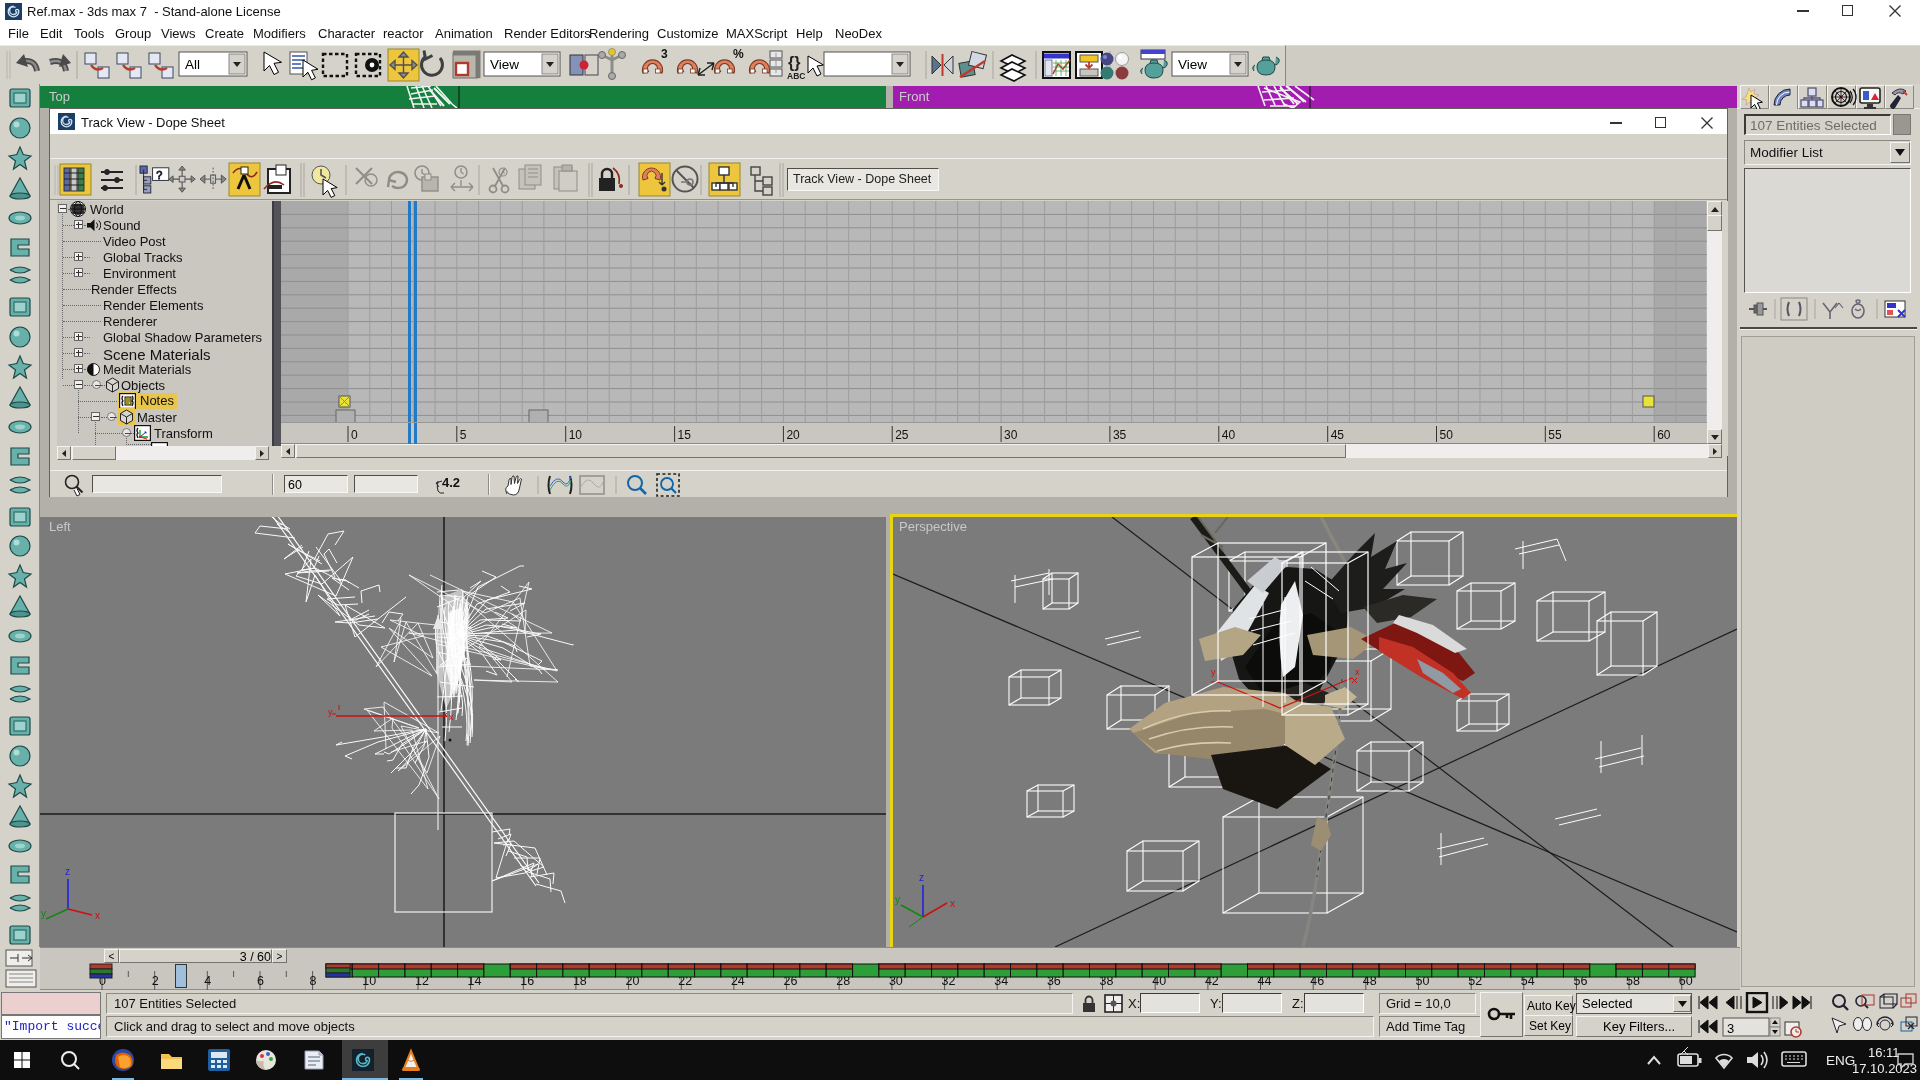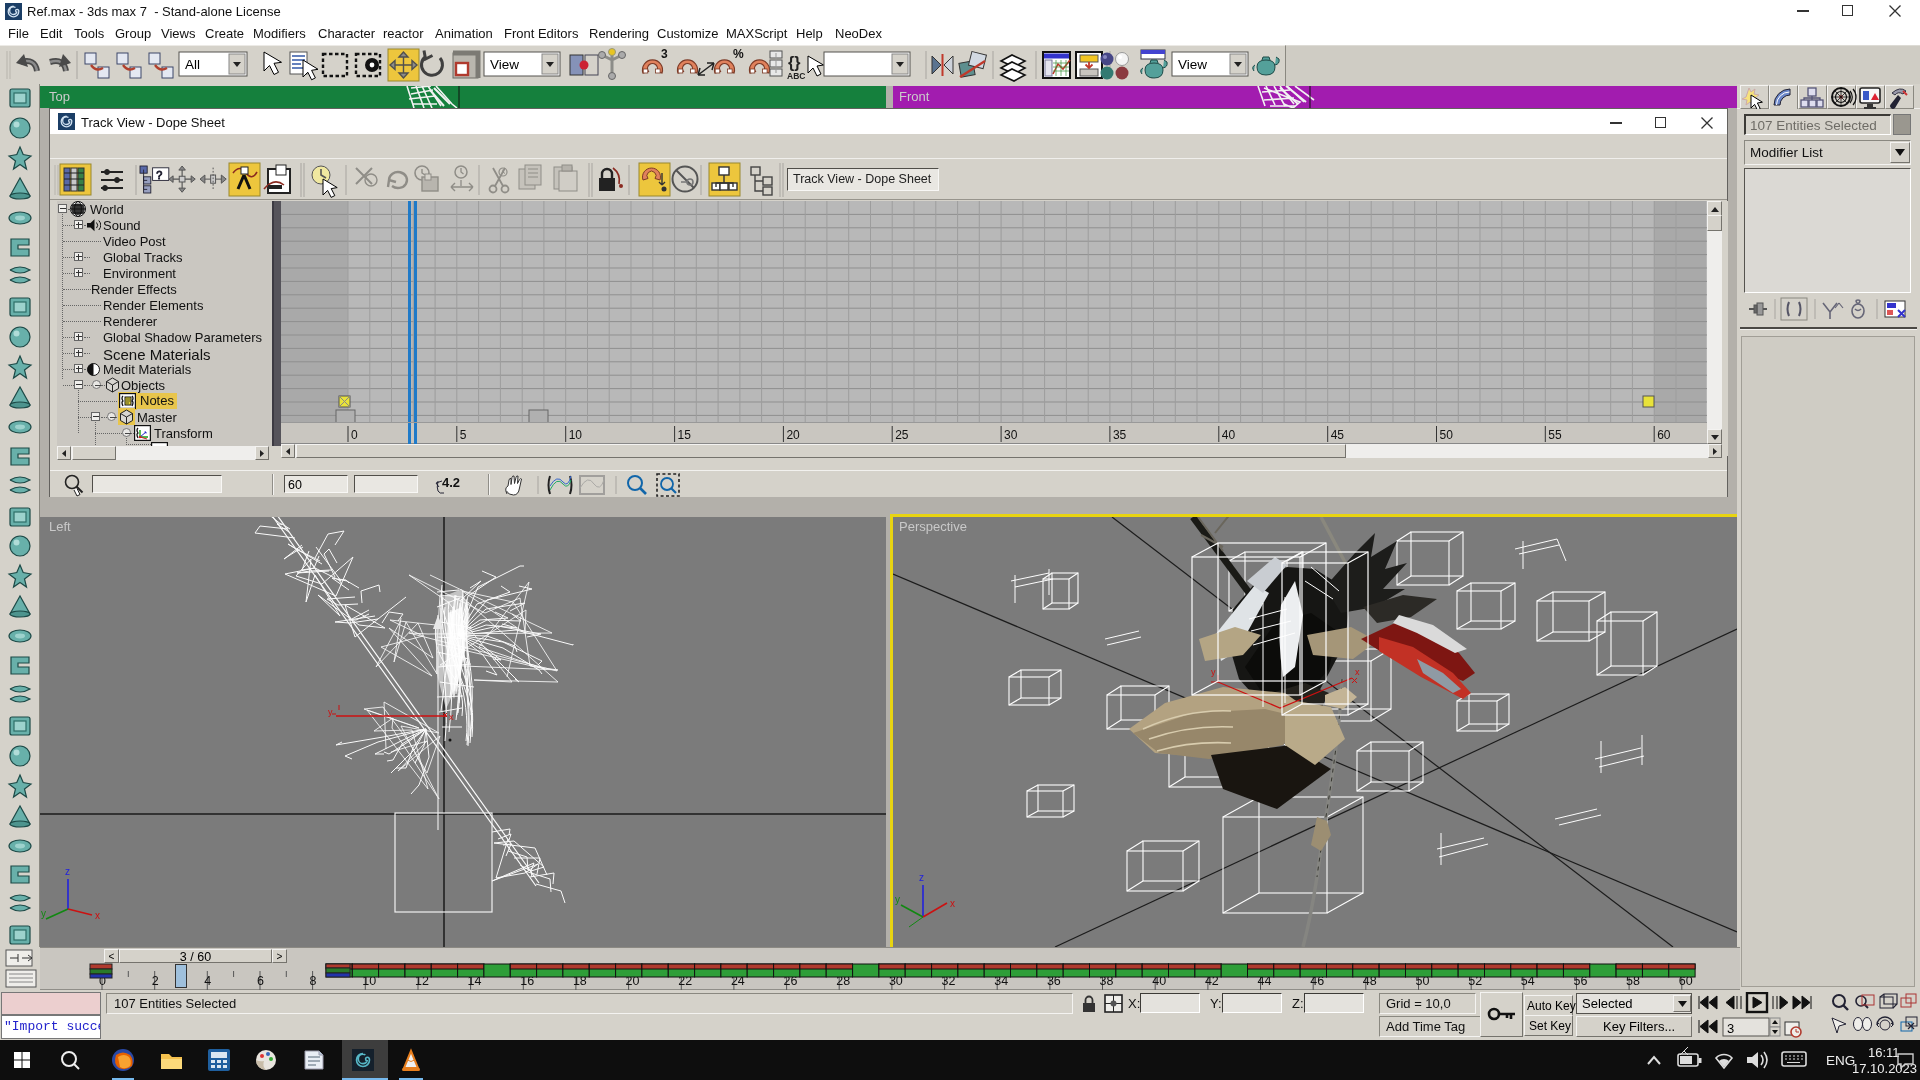--- a/index.html
+++ b/index.html
@@ -26,21 +26,21 @@
 <span class="abs tx" style="left:8px;top:3px">File</span>
 <span class="abs tx" style="left:40px;top:3px">Edit</span>
 <span class="abs tx" style="left:74px;top:3px">Tools</span>
 <span class="abs tx" style="left:115px;top:3px">Group</span>
 <span class="abs tx" style="left:161px;top:3px">Views</span>
 <span class="abs tx" style="left:205px;top:3px">Create</span>
 <span class="abs tx" style="left:253px;top:3px">Modifiers</span>
 <span class="abs tx" style="left:318px;top:3px">Character</span>
 <span class="abs tx" style="left:383px;top:3px">reactor</span>
 <span class="abs tx" style="left:435px;top:3px">Animation</span>
-<span class="abs tx" style="left:504px;top:3px">Front Editors</span>
+<span class="abs tx" style="left:504px;top:3px">Render Editors</span>
 <span class="abs tx" style="left:589px;top:3px">Rendering</span>
 <span class="abs tx" style="left:657px;top:3px">Customize</span>
 <span class="abs tx" style="left:726px;top:3px">MAXScript</span>
 <span class="abs tx" style="left:796px;top:3px">Help</span>
 <span class="abs tx" style="left:835px;top:3px">NeoDex</span>
 </div>
 <div class="abs" style="left:0;top:45px;width:1920px;height:41px;background:#d5d2ca;border-top:1px solid #eceae6"></div>
 <div class="abs" style="left:1285px;top:45px;width:635px;height:41px;background:#cfccc4;border-top:1px solid #dddbd5;border-left:1px solid #8a8880"></div>
 <svg class="abs" style="left:0;top:45px" width="1300" height="41" viewBox="0 0 1300 41">
 <path d="M7 6 v28 m3 -28 v28" stroke="#b7b4ac"></path>
@@ -1195,21 +1195,21 @@
         <rect x="2" y="4" width="9" height="5" fill="#33c"></rect>
         <rect x="2" y="11" width="6" height="5" fill="#d55"></rect>
         <path d="M13 11 l7 7 m0 -7 l-7 7" stroke="#33c" stroke-width="2"></path>
       </g>
 </svg>
 <div class="abs" style="left:3px;top:243px;width:177px;height:3px;border-top:2px solid #4a4844;border-bottom:1px solid #f2f1ee"></div>
 <div class="abs" style="left:4px;top:252px;width:174px;height:651px;background:#cfccc4;border:1px solid #a19e96"></div>
 </div>
 <div class="abs" style="left:40px;top:947px;width:1700px;height:16px;background:#c9c6c0;border-top:1px solid #8b8983">
 <span class="abs tbtn" style="left:64px;top:1px;width:15px;height:14px;font-size:10px;text-align:center;line-height:13px">&lt;</span>
-<span class="abs tbtn" style="left:79px;top:1px;width:153px;height:14px;text-align:center;font-size:12.5px;line-height:14px">3 / 60</span>
+<span class="abs tbtn" style="left:79px;top:1px;width:153px;height:14px;text-align:right;font-size:12.5px;line-height:14px">3 / 60</span>
 <span class="abs tbtn" style="left:232px;top:1px;width:15px;height:14px;font-size:10px;text-align:center;line-height:13px">&gt;</span>
 </div>
 <div class="abs" style="left:40px;top:963px;width:1700px;height:27px;background:#c9c6c0;border-bottom:1px solid #908e88">
 <svg class="abs" style="left:0;top:0" width="1700" height="27">
 <line x1="62.0" y1="8" x2="62.0" y2="27" stroke="#555"></line>
 <text x="59.0" y="22" font-size="12.5" fill="#111" font-family="Liberation Sans">0</text>
 <line x1="88.3" y1="8" x2="88.3" y2="14" stroke="#555"></line>
 <line x1="114.7" y1="8" x2="114.7" y2="27" stroke="#555"></line>
 <text x="111.7" y="22" font-size="12.5" fill="#111" font-family="Liberation Sans">2</text>
 <line x1="141.0" y1="8" x2="141.0" y2="14" stroke="#555"></line>
@@ -1418,20 +1418,23 @@
     <path d="M7 26 h24 M7 30 h24 M7 34 h24" stroke="#888"></path>
   </svg>
 <div class="abs" style="left:0;top:990px;width:1920px;height:50px;background:#d5d2ca">
 <div class="abs" style="left:1px;top:2px;width:100px;height:23px;background:#eccfcf;border:1px solid #777"></div>
 <div class="abs" style="left:1px;top:25px;width:100px;height:24px;background:#fff;border:1px solid #777">
       <span class="abs" style="left:2px;top:3px;font-size:13px;color:#2222cc;font-family:'Liberation Mono',monospace;white-space:nowrap;overflow:hidden;width:96px">"Import succe</span>
     </div>
 <div class="abs sunk" style="left:106px;top:3px;width:967px;height:21px">
       <span class="abs" style="left:7px;top:2px;font-size:13px;color:#111">107 Entities Selected</span>
     </div>
+<div class="abs sunk" style="left:106px;top:26px;width:1268px;height:21px">
+      <span class="abs" style="left:7px;top:2px;font-size:13px;color:#111">Click and drag to select and move objects</span>
+    </div>
 <svg class="abs" style="left:1080px;top:4px" width="44" height="20">
       <g transform="translate(2,1)">
         <rect x="1" y="8" width="12" height="9" fill="#333"></rect>
         <path d="M3.5 8 v-3 a3.5 3.5 0 0 1 7 0 v3" fill="none" stroke="#333" stroke-width="1.8"></path>
       </g>
       <g transform="translate(24,0)">
         <rect x="1" y="1" width="17" height="17" fill="#efeeea" stroke="#222" stroke-width="1.6"></rect>
         <path d="M9.5 1 v17 M1 9.5 h17" stroke="#222"></path>
         <circle cx="9.5" cy="9.5" r="3" fill="#555"></circle>
       </g>

